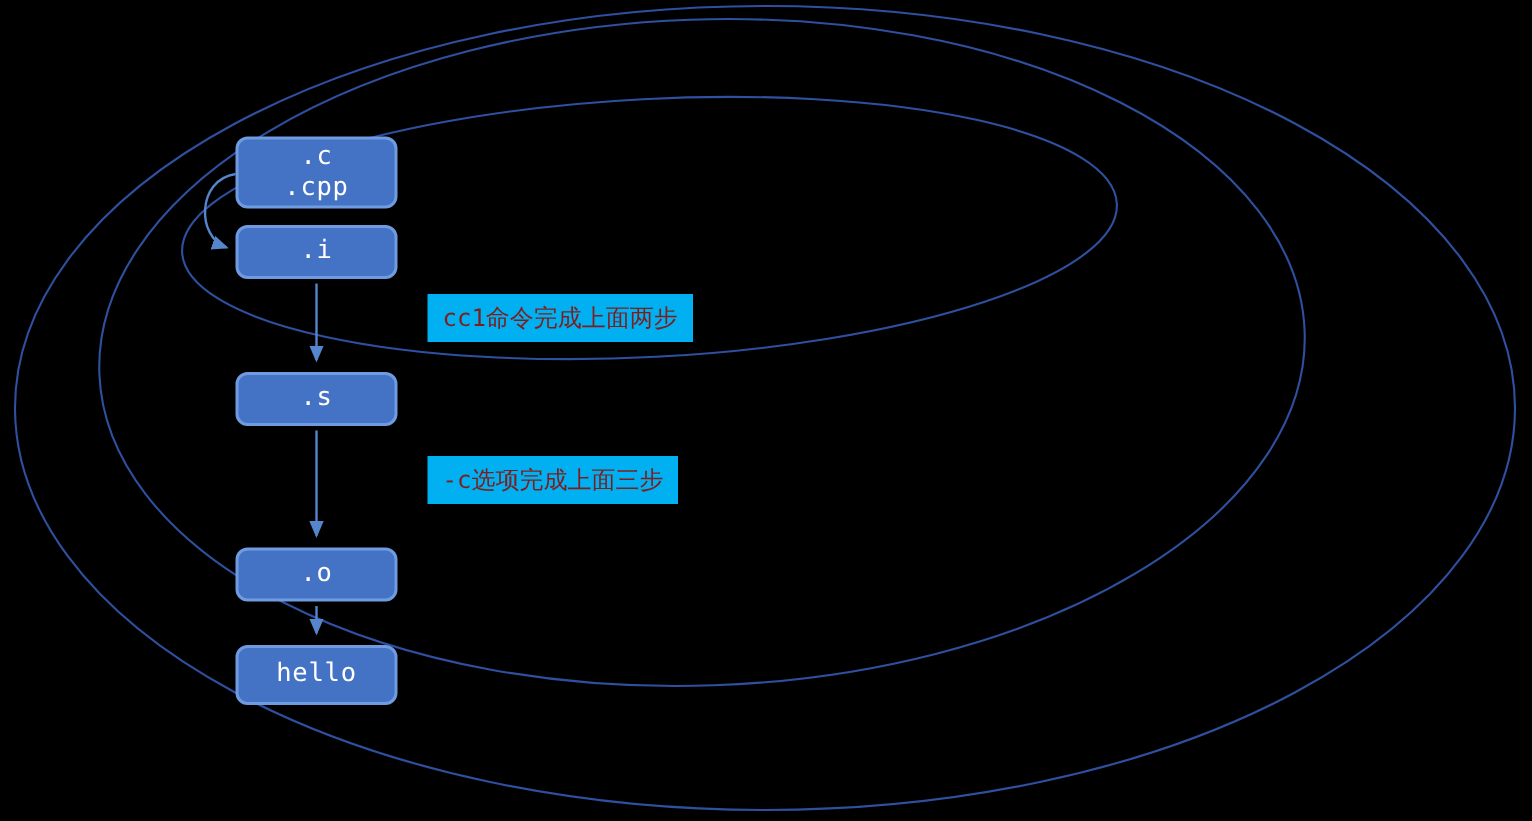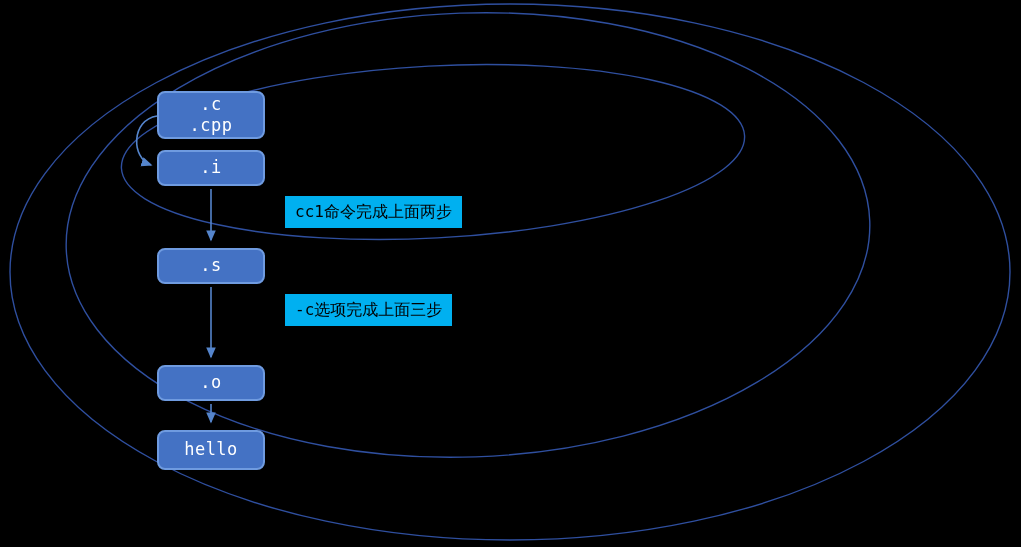--- a/index.html
+++ b/index.html
@@ -40,21 +40,21 @@
     text-align: center;
     letter-spacing: 0.5px;
   }
   .box-line { display: block; }
   .annotation {
     position: absolute;
     left: 285px;
     height: 32px;
     padding: 0 10px;
     background: #00B0F0;
-    color: #000000;
+    color: #7f1d1d;
     font-size: 16px;
     display: flex;
     align-items: center;
     white-space: nowrap;
   }
 </style>
 </head>
 <body>
 
 <div id="canvas">
@@ -92,15 +92,15 @@
   <div class="flow-box" style="top: 365px; height: 36px;">
     <span class="box-line">.o</span>
   </div>
 
   <div class="flow-box" style="top: 430px; height: 40px;">
     <span class="box-line">hello</span>
   </div>
 
   <div class="annotation" style="top: 196px;">cc1命令完成上面两步</div>
 
-  <div class="annotation" style="top: 294px; text-align: center;">-c选项完成上面三步</div>
+  <div class="annotation" style="top: 304px; text-align: center;">-c选项完成上面三步</div>
 
 </div>
 
 </body></html>

